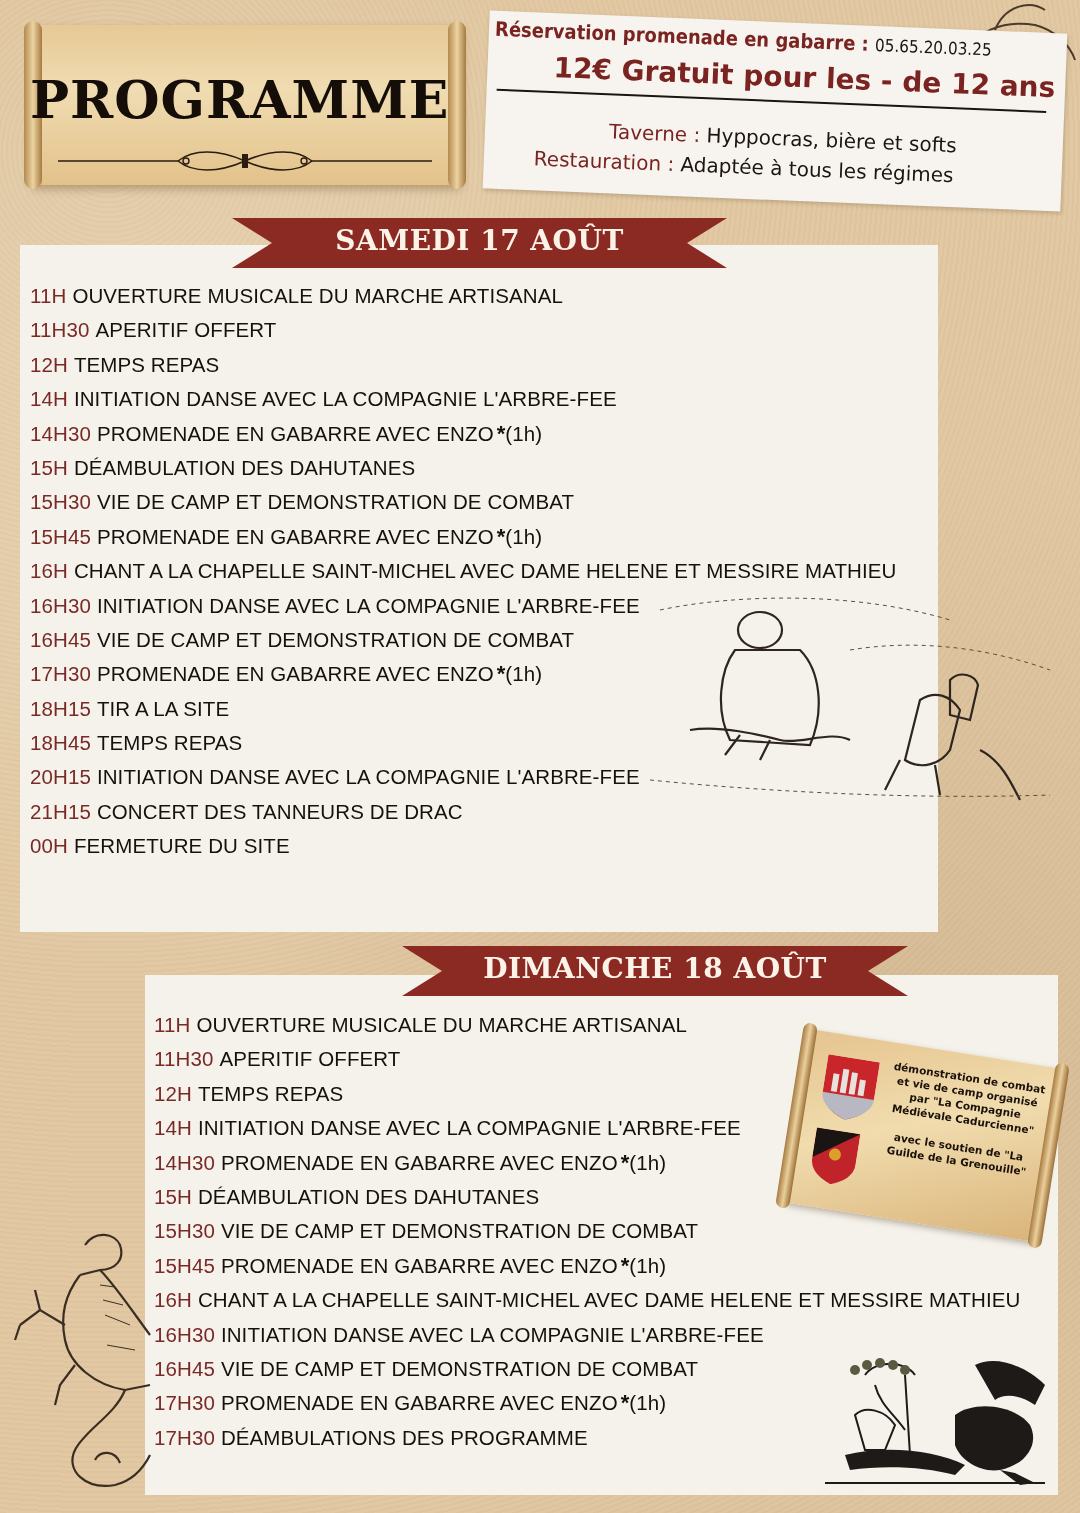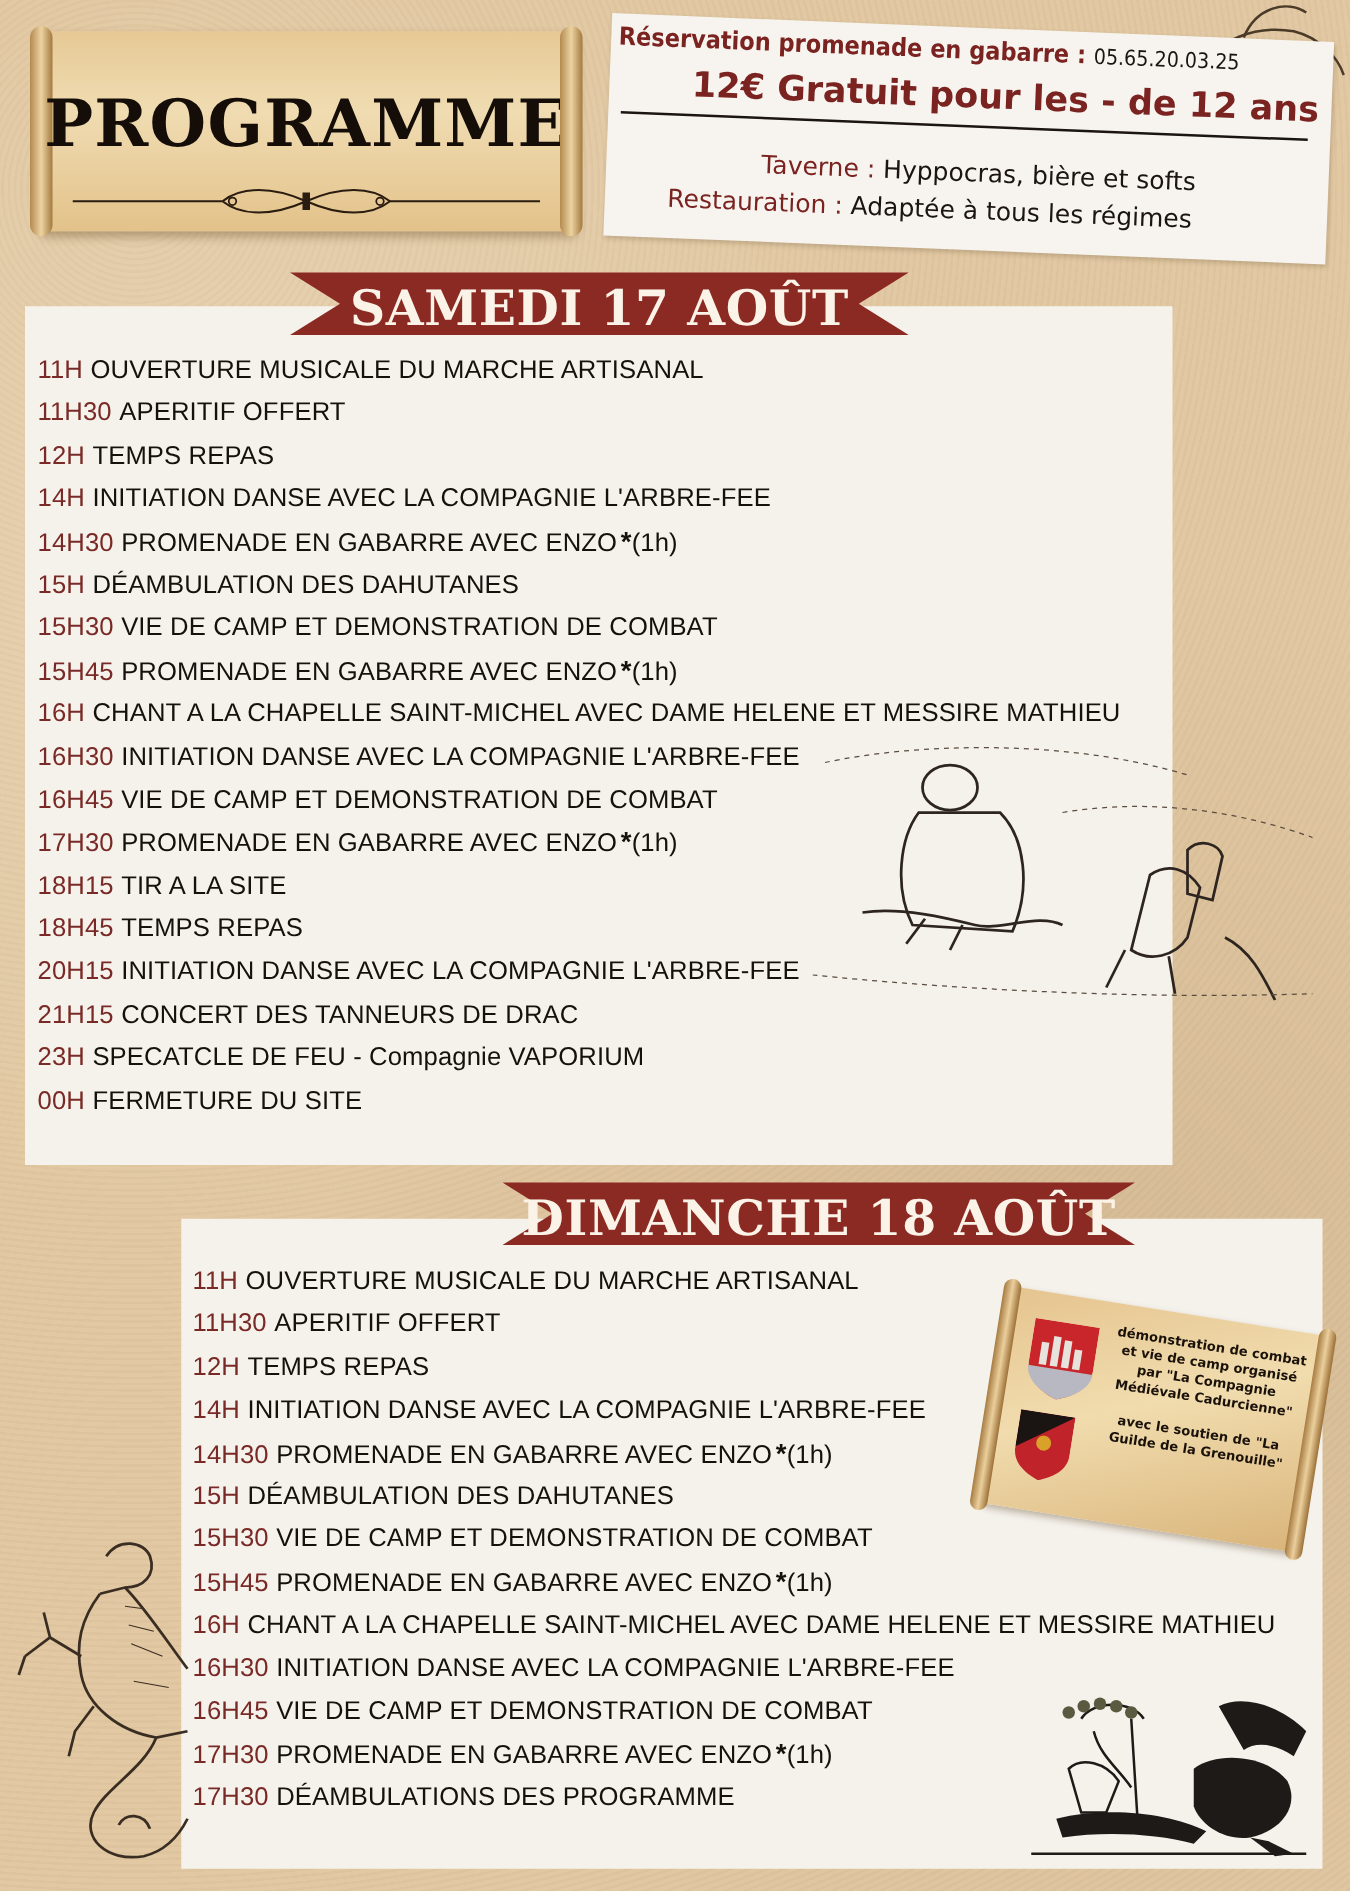--- a/index.html
+++ b/index.html
@@ -22,21 +22,21 @@
     box-shadow: 2px 4px 8px rgba(90,60,20,0.35);
   }
   .scroll::before, .scroll::after {
     content: ""; position: absolute; top: -4px; width: 18px; height: 168px;
     background: linear-gradient(90deg, #b38a4f, #ecd3a1, #a47a40);
     border-radius: 9px;
   }
   .scroll::before { left: -6px; }
   .scroll::after { right: -6px; }
   .scroll-title {
-    position: absolute; left: 0; right: 0; top: 44px; text-align: center;
+    position: absolute; left: 0; right: 0; top: 44px; 
     font-family: "DejaVu Serif", serif; font-weight: bold; font-size: 52px;
     color: #140d08; letter-spacing: 1px;
   }
   .scroll-ornament {
     position: absolute; left: 28px; right: 28px; top: 120px; height: 30px;
   }
 
   
   .note {
     left: 486px; top: 22px; width: 578px; height: 178px;
@@ -57,21 +57,21 @@
   
   .panel { background: #f5f2ec; }
   .panel-sat { left: 20px; top: 245px; width: 918px; height: 687px; }
   .panel-sun { left: 145px; top: 975px; width: 913px; height: 520px; }
 
   
   .ribbon { height: 54px; }
   .ribbon svg { position: absolute; left: 0; top: 0; }
   .ribbon-text {
     position: absolute; left: 0; right: 0; top: 8px; text-align: center;
-    color: #fbf3e8; font-weight: bold; font-size: 39px; letter-spacing: 0.5px;
+    color: #fbf3e8; font-weight: bold; font-size: 28px; letter-spacing: 0.5px;
     font-family: "DejaVu Serif", serif;
   }
   .ribbon-sat { left: 232px; top: 216px; width: 495px; }
   .ribbon-sun { left: 402px; top: 944px; width: 506px; }
 
   
   .sched { list-style: none; margin: 0; padding: 0; }
   .sched li {
     height: 34.4px; line-height: 34.4px; white-space: nowrap;
     font-family: Liberation Sans, sans-serif;
@@ -185,21 +185,20 @@
   <li><span class="time">15H30</span><span>VIE DE CAMP ET DEMONSTRATION DE COMBAT</span></li>
   <li><span class="time">15H45</span><span>PROMENADE EN GABARRE AVEC ENZO</span><span class="star">*</span><span>(1h)</span></li>
   <li><span class="time">16H</span><span>CHANT A LA CHAPELLE SAINT-MICHEL AVEC DAME HELENE ET MESSIRE MATHIEU</span></li>
   <li><span class="time">16H30</span><span>INITIATION DANSE AVEC LA COMPAGNIE L'ARBRE-FEE</span></li>
   <li><span class="time">16H45</span><span>VIE DE CAMP ET DEMONSTRATION DE COMBAT</span></li>
   <li><span class="time">17H30</span><span>PROMENADE EN GABARRE AVEC ENZO</span><span class="star">*</span><span>(1h)</span></li>
   <li><span class="time">18H15</span><span>TIR A LA SITE</span></li>
   <li><span class="time">18H45</span><span>TEMPS REPAS</span></li>
   <li><span class="time">20H15</span><span>INITIATION DANSE AVEC LA COMPAGNIE L'ARBRE-FEE</span></li>
   <li><span class="time">21H15</span><span>CONCERT DES TANNEURS DE DRAC</span></li>
-  <li><span class="time">23H</span><span>SPECATCLE DE FEU  - Compagnie VAPORIUM</span></li>
   <li><span class="time">00H</span><span>FERMETURE DU SITE</span></li>
 </ul>
 
 <div class="abs panel panel-sun"></div>
 
 <svg class="abs illus" style="left:5px;top:1215px" width="150" height="290" viewBox="0 0 150 290">
   <g fill="none" stroke="#3a2d22" stroke-width="2.2">
     <path d="M80 30 C90 15, 110 18, 115 30 C120 45, 110 55, 95 55 L75 60"></path>
     <path d="M95 55 C110 70, 130 100, 145 120"></path>
     <path d="M75 60 C60 80, 55 100, 60 125 C65 150, 90 170, 120 175 L145 170"></path>

